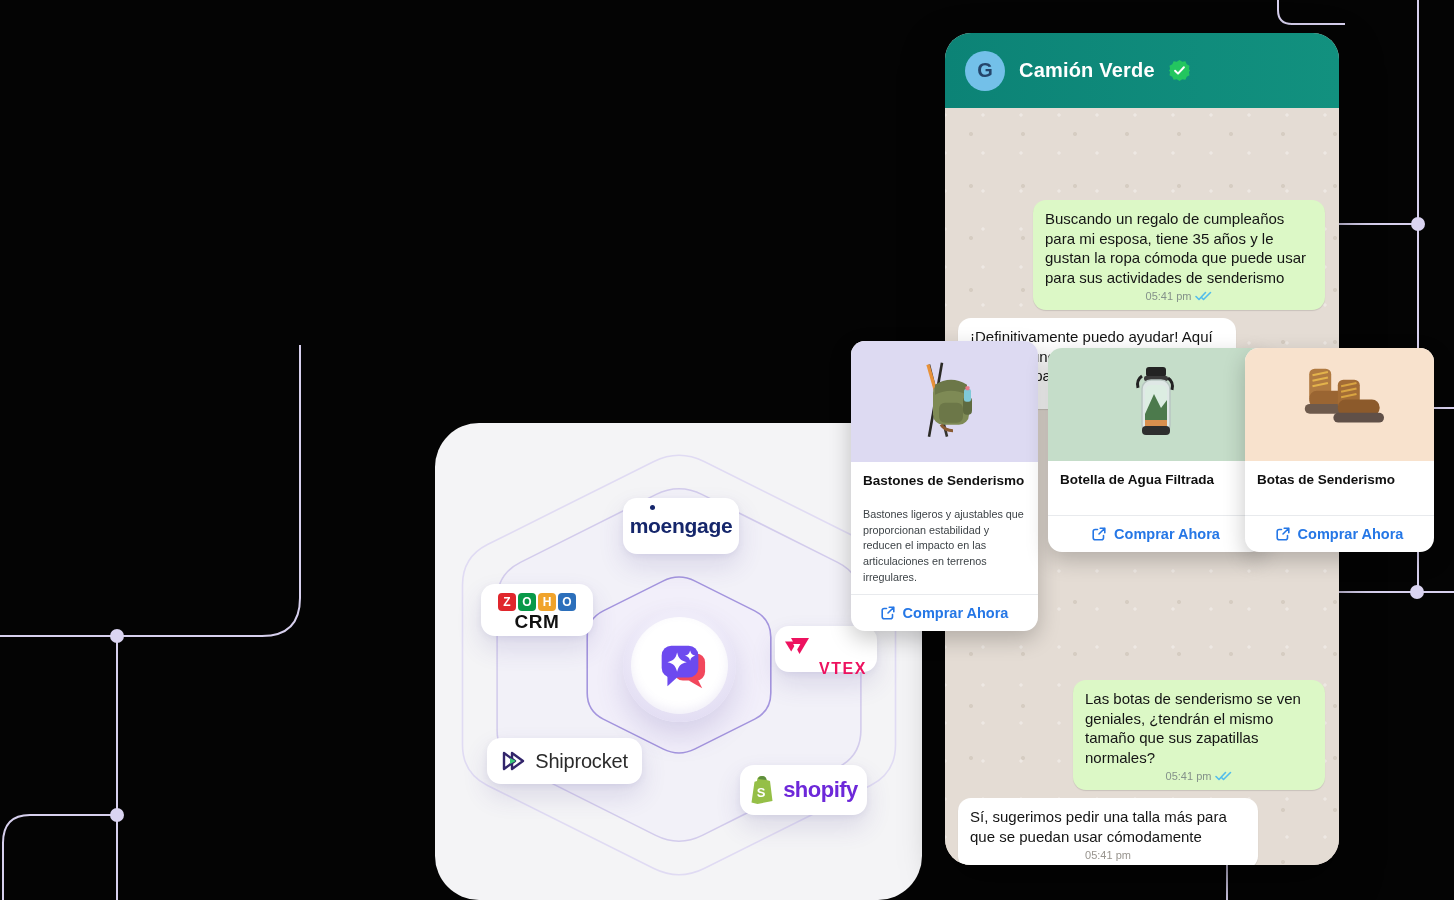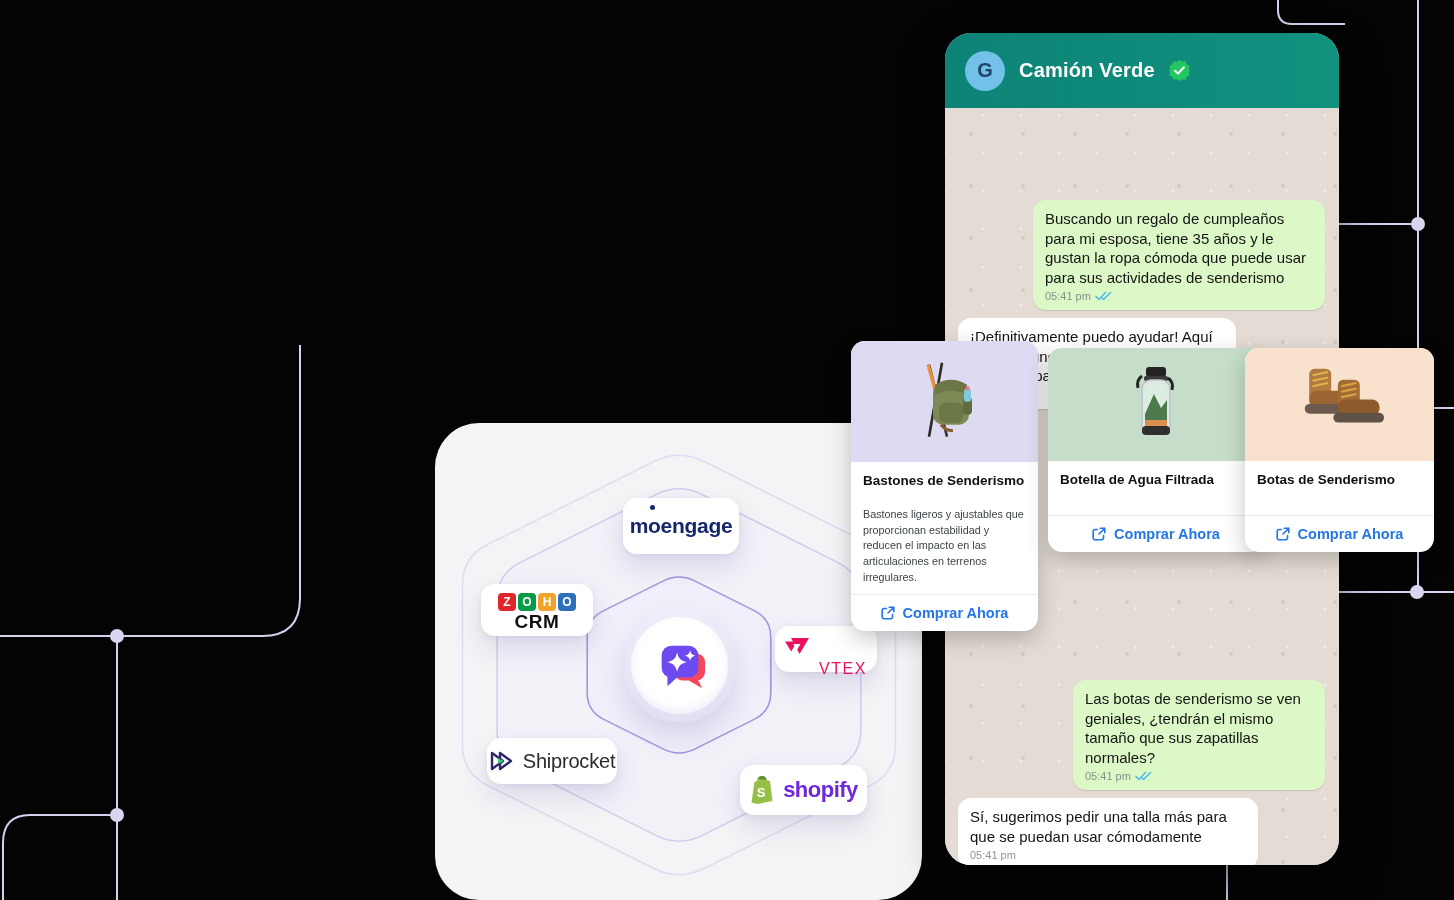--- a/index.html
+++ b/index.html
@@ -39,22 +39,22 @@
   .chip-moengage{left:188px;top:75px;width:116px;height:56px;}
   .moengage-text{font-size:21px;font-weight:bold;color:#15266B;letter-spacing:-0.3px;position:relative;}
   .mo-dot{position:absolute;left:27px;top:7px;width:5px;height:5px;border-radius:50%;background:#15266B;}
   .chip-zoho{left:46px;top:161px;width:112px;height:52px;flex-direction:column;gap:1px;padding-top:4px;box-sizing:border-box;}
   .zoho-tiles{display:flex;gap:2px;}
   .zoho-tile{width:18px;height:18px;border-radius:4px;color:#fff;font-size:12px;font-weight:bold;
     display:flex;align-items:center;justify-content:center;}
   .zt-1{background:#E0262C;}  .zt-2{background:#089949;}  .zt-3{background:#F0A32B;}  .zt-4{background:#2C6FBB;}
   .zoho-crm{font-size:19px;font-weight:bold;color:#111;letter-spacing:0.5px;line-height:1;}
   .chip-vtex{left:340px;top:203px;width:102px;height:46px;}
-  .vtex-text{font-size:16px;font-weight:normal;color:#ED125F;letter-spacing:1.5px;margin-top:40px;}
-  .chip-shiprocket{left:52px;top:315px;width:130px;height:46px;}
+  .vtex-text{font-size:16px;font-weight:bold;color:#ED125F;letter-spacing:1.5px;margin-top:40px;}
+  .chip-shiprocket{left:52px;top:315px;width:155px;height:46px;}
   .shiprocket-text{font-size:20px;font-weight:500;color:#2B2B2B;letter-spacing:-0.2px;}
   .chip-shopify{left:305px;top:342px;width:127px;height:50px;}
   .shopify-text{font-size:22px;font-weight:bold;color:#6d28d9;letter-spacing:-0.5px;}
 
   
   .chat-panel{
     position:absolute;left:945px;top:33px;width:394px;height:832px;z-index:10;
     border-radius:26px;overflow:hidden;box-shadow:0 18px 40px rgba(0,0,0,0.5);
     background:#E4DCD4;
   }
@@ -77,21 +77,21 @@
     background-size:52px 52px,38px 38px;
     background-position:0 0,19px 26px;
   }
   .msg{
     position:absolute;border-radius:13px;padding:9px 12px 7px;
     box-shadow:0 1px 1px rgba(0,0,0,0.12);box-sizing:border-box;
     font-size:15px;line-height:1.3;color:#141414;
   }
   .msg.sent{background:#DCF8C6;right:14px;}
   .msg.received{background:#FFFFFF;left:13px;}
-  .msg-meta{display:flex;justify-content:flex-start;align-items:center;gap:4px;margin-top:2px;}
+  .msg-meta{display:flex;justify-content:center;align-items:center;gap:4px;margin-top:2px;}
   .time{font-size:11px;color:#84918A;}
   .msg.received .time{color:#98948E;}
   .msg1{top:92px;width:292px;}
   .msg2{top:210px;width:278px;}
   .msg3{top:572px;width:252px;}
   .msg4{top:690px;width:300px;}
 
   
   .cards-layer{position:absolute;inset:0;z-index:20;pointer-events:none;}
   .product-card{

